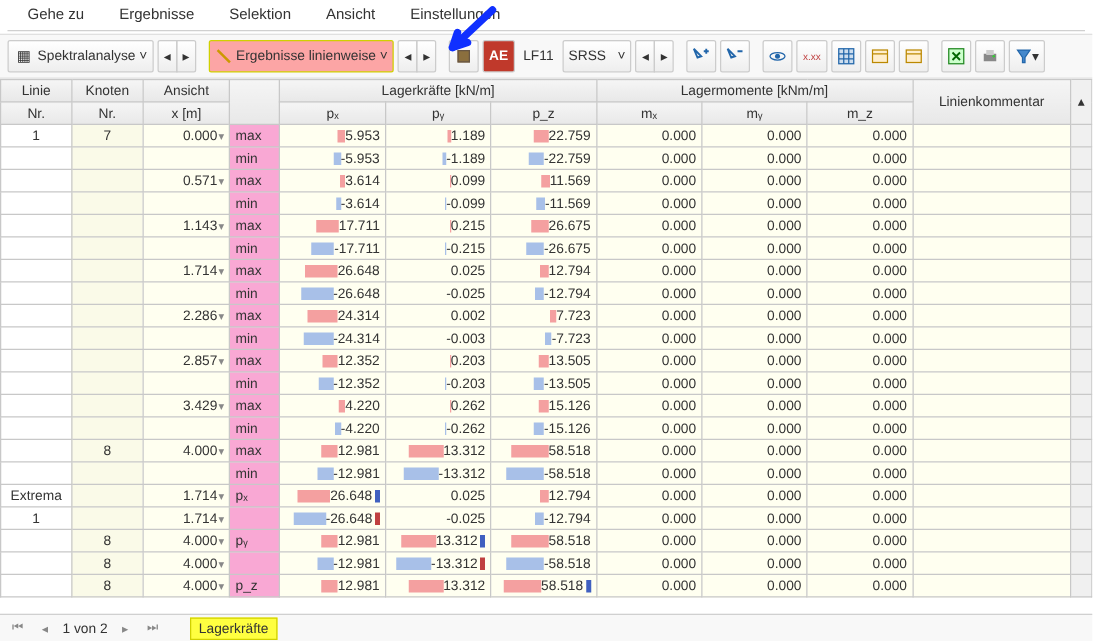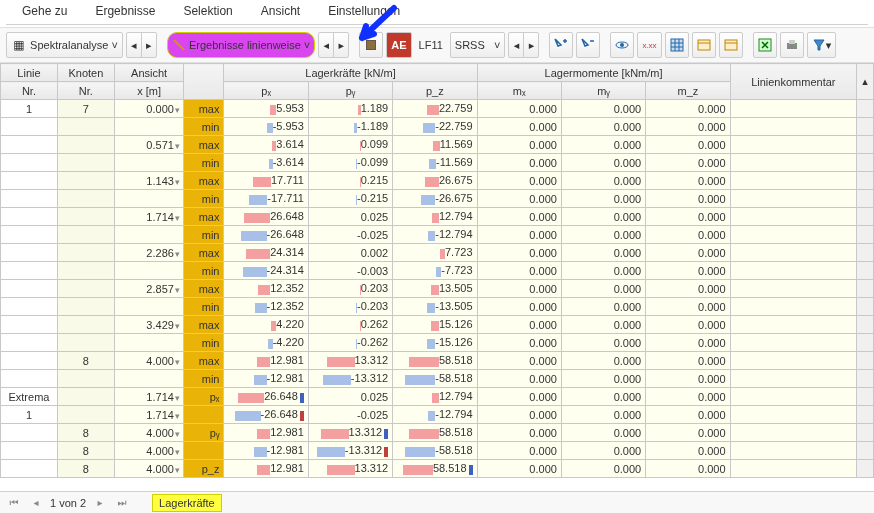--- a/index.html
+++ b/index.html
@@ -7,36 +7,36 @@
 .window { display:flex; flex-direction:column; height:100%; }
 .titlebar { height:26px; background:#fff; display:flex; align-items:center; padding:0 6px; color:#555; position:relative; }
 .title { flex:1; font-size:12px; }
 .close-btn { width:24px; height:18px; background:#e81123; color:#fff; display:flex; align-items:center; justify-content:center; cursor:pointer; font-size:10px; }
 .menubar { height:22px; display:flex; align-items:center; padding:0 4px; gap:2px; }
 .menu-item { padding:2px 8px; cursor:pointer; color:#333; font-size:12px;margin-left:10px; }
 .sep { height:1px; background:#d0d0d0; margin:2px 6px; }
 .toolbar { height:36px; display:flex; align-items:center; padding:2px 6px; gap:3px; border-top:1px solid #e0e0e0; border-bottom:1px solid #e0e0e0; background:#f8f8f8; position:relative; }
 .tool-btn { height:26px; min-width:24px; border:1px solid #ccc; background:linear-gradient(#fff,#eee); display:flex; align-items:center; justify-content:center; cursor:pointer; padding:0 4px; border-radius:2px; font-size:11px; }
 .tool-btn.small { min-width:16px; padding:0 2px; }
-.tool-btn.highlight { background:#d946ef; border-color:#d0d000;border-radius:10px; }
+.tool-btn.highlight { background:#fca5a5; border-color:#d0d000; }
 .tool-btn.ae { background:#c0392b; color:#fff; font-weight:bold; }
 .tool-group { display:flex; gap:0; }
 .tool-group .tool-btn { border-radius:0; margin-left:-1px; }
 .tool-group .tool-btn:first-child { border-radius:2px 0 0 2px; margin-left:0; }
 .tool-group .tool-btn:last-child { border-radius:0 2px 2px 0; }
 .spacer { width:4px; }
 .yellow-line { width:14px; height:2px; background:#cc9900; transform:rotate(45deg); }
 .blue-arrow { position:absolute; left:352px; top:4px; z-index:10; pointer-events:none; }
 .table-wrap { flex:1; overflow:auto; }
 table { border-collapse:collapse; width:100%; table-layout:fixed; }
 th,td { border:1px solid #c8c8c8; height:18px; padding:0 4px; font-size:11px; white-space:nowrap; }
 th { background:linear-gradient(#f5f5f5,#e8e8e8); font-weight:normal; text-align:center; color:#333; }
 td { text-align:right; background:#fffff0; }
 td.label { text-align:center; background:#f0f0e0; }
-td.minmax { text-align:right; background:#eab308; }
+td.minmax { text-align:left; background:#f9a8d4; }
 td.white { background:#fff; }
 td.node { text-align:center; background:#fafae8; }
 .posbar { display:inline-block; height:10px; background:#a8c0e8; vertical-align:middle; }
 .negbar { display:inline-block; height:10px; background:#f4a0a0; vertical-align:middle; }
 .marker { display:inline-block; width:4px; height:10px; vertical-align:middle; margin-left:2px; }
 .mk-blue { background:#4060c0; }
 .mk-red { background:#c04040; }
 .incr { color:#888; font-size:9px; margin-left:1px; }
 .statusbar { height:22px; display:flex; align-items:center; padding:0 6px; gap:6px; border-top:1px solid #d0d0d0; background:#f8f8f8; }
 .nav-btn { width:16px; height:16px; display:flex; align-items:center; justify-content:center; color:#888; cursor:pointer; font-size:10px; }

